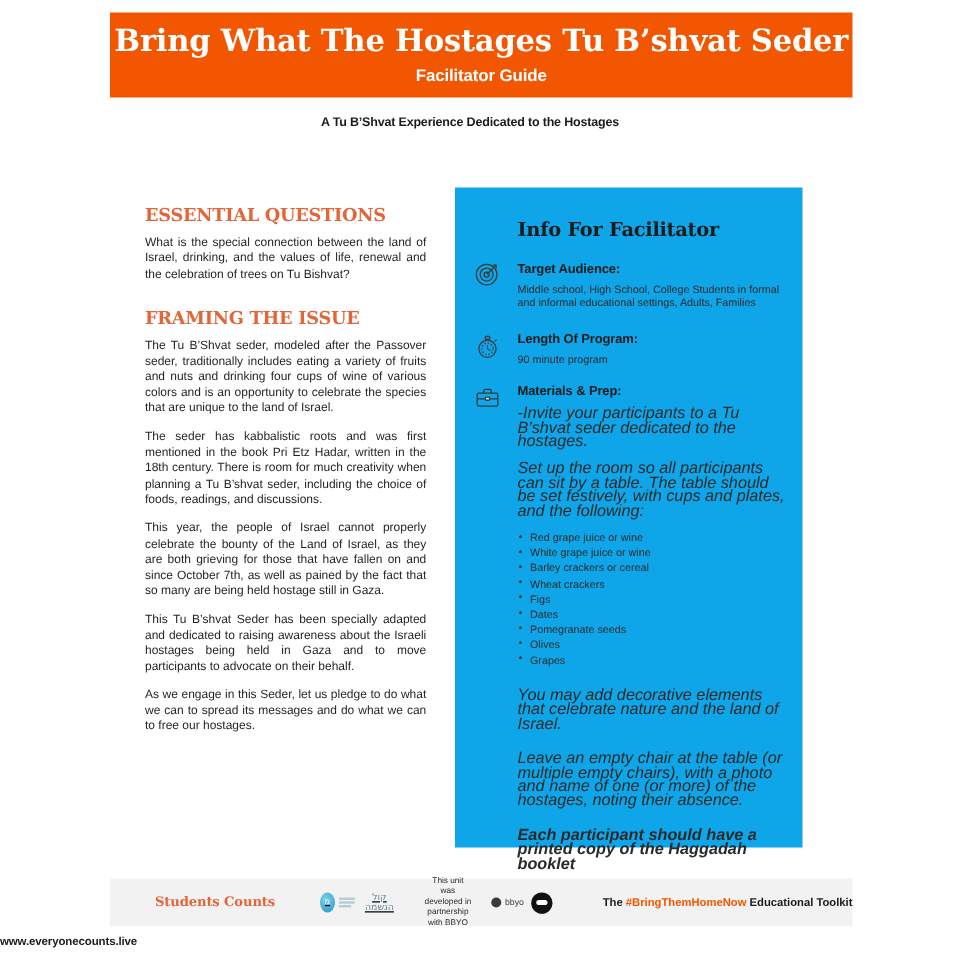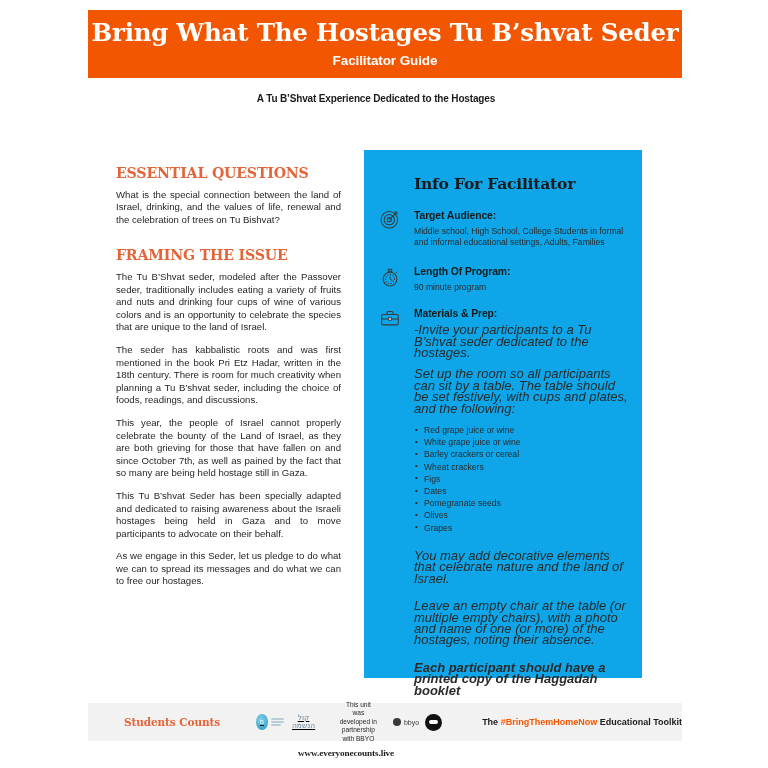--- a/index.html
+++ b/index.html
@@ -254,22 +254,21 @@
     font-weight: bold;
     font-size: 9px;
     color: #1b1b1b;
     white-space: nowrap;
   }
   #toolkit-text .hashtag { color: #F35600; }
 
   #footer-url {
     position: absolute;
     left: 0; top: 748px; width: 692px;
-    text-align: center;
-    font-family: Liberation Serif, serif;
+    font-family: Liberation Sans, sans-serif;
     font-weight: bold;
     font-size: 9.2px;
     color: #1b1b1b;
     letter-spacing: -0.1px;
   }
 </style>
 </head>
 <body>
 
 <div id="header-banner">

